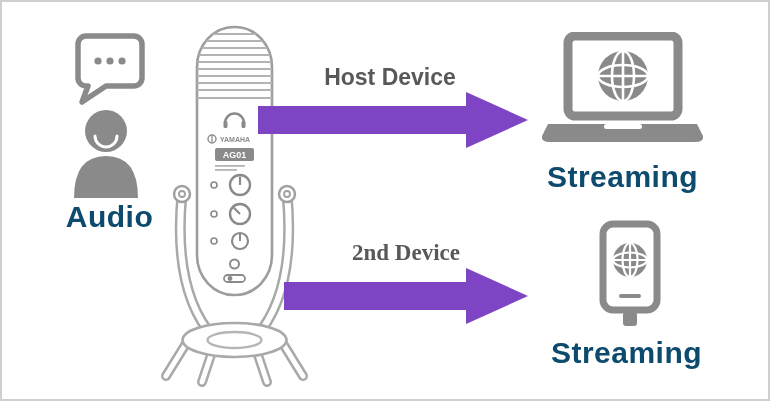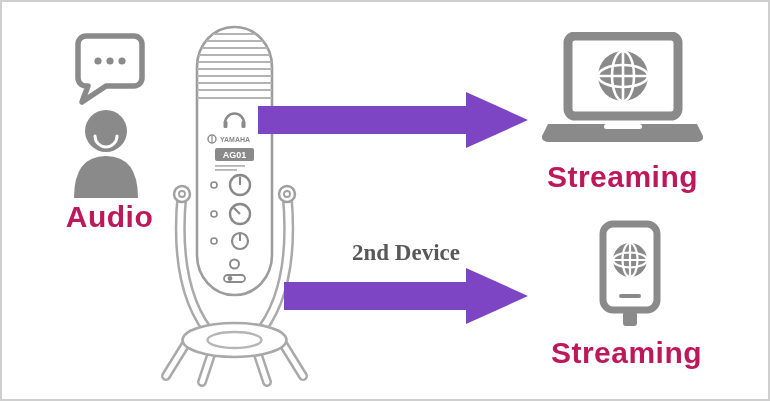--- a/index.html
+++ b/index.html
@@ -9,21 +9,21 @@
     box-sizing:border-box;
     border:2px solid #cfcfcf;
     background:#ffffff;
     font-family:"Liberation Sans", sans-serif;
     overflow:hidden;
   }
   .abs{position:absolute;}
   .big-label{
     font-size:30px;
     font-weight:bold;
-    color:#be185d;
+    color:#0c4a6e;
     text-align:center;
     letter-spacing:0.5px;
   }
   .arrow-label{
     font-size:23px;
     font-weight:bold;
     color:#58585a;
     text-align:center;
   }
   svg{display:block;}
@@ -130,20 +130,21 @@
         </g>
 
         <circle cx="30" cy="172" r="8" fill="#ffffff" stroke="#a0a0a0" stroke-width="2.5"></circle>
         <circle cx="30" cy="172" r="3" fill="none" stroke="#a0a0a0" stroke-width="1.8"></circle>
         <circle cx="135" cy="172" r="8" fill="#ffffff" stroke="#a0a0a0" stroke-width="2.5"></circle>
         <circle cx="135" cy="172" r="3" fill="none" stroke="#a0a0a0" stroke-width="1.8"></circle>
       </g>
     </svg>
   </div>
 
+  <div class="abs arrow-label" style="left:270px;top:62px;width:236px;">Host Device</div>
   <div class="abs" style="left:256px;top:90px;">
     <svg width="270" height="56" viewBox="0 0 270 56" preserveAspectRatio="none">
       <polygon points="0,14 208,14 208,0 270,28 208,56 208,42 0,42" fill="#7d44c4"></polygon>
     </svg>
   </div>
 
   <div class="abs arrow-label" style="left:292px;top:238px;width:224px;font-family:Liberation Serif, serif;">2nd Device</div>
   <div class="abs" style="left:282px;top:266px;">
     <svg width="244" height="56" viewBox="0 0 244 56" preserveAspectRatio="none">
       <polygon points="0,14 182,14 182,0 244,28 182,56 182,42 0,42" fill="#7d44c4"></polygon>

